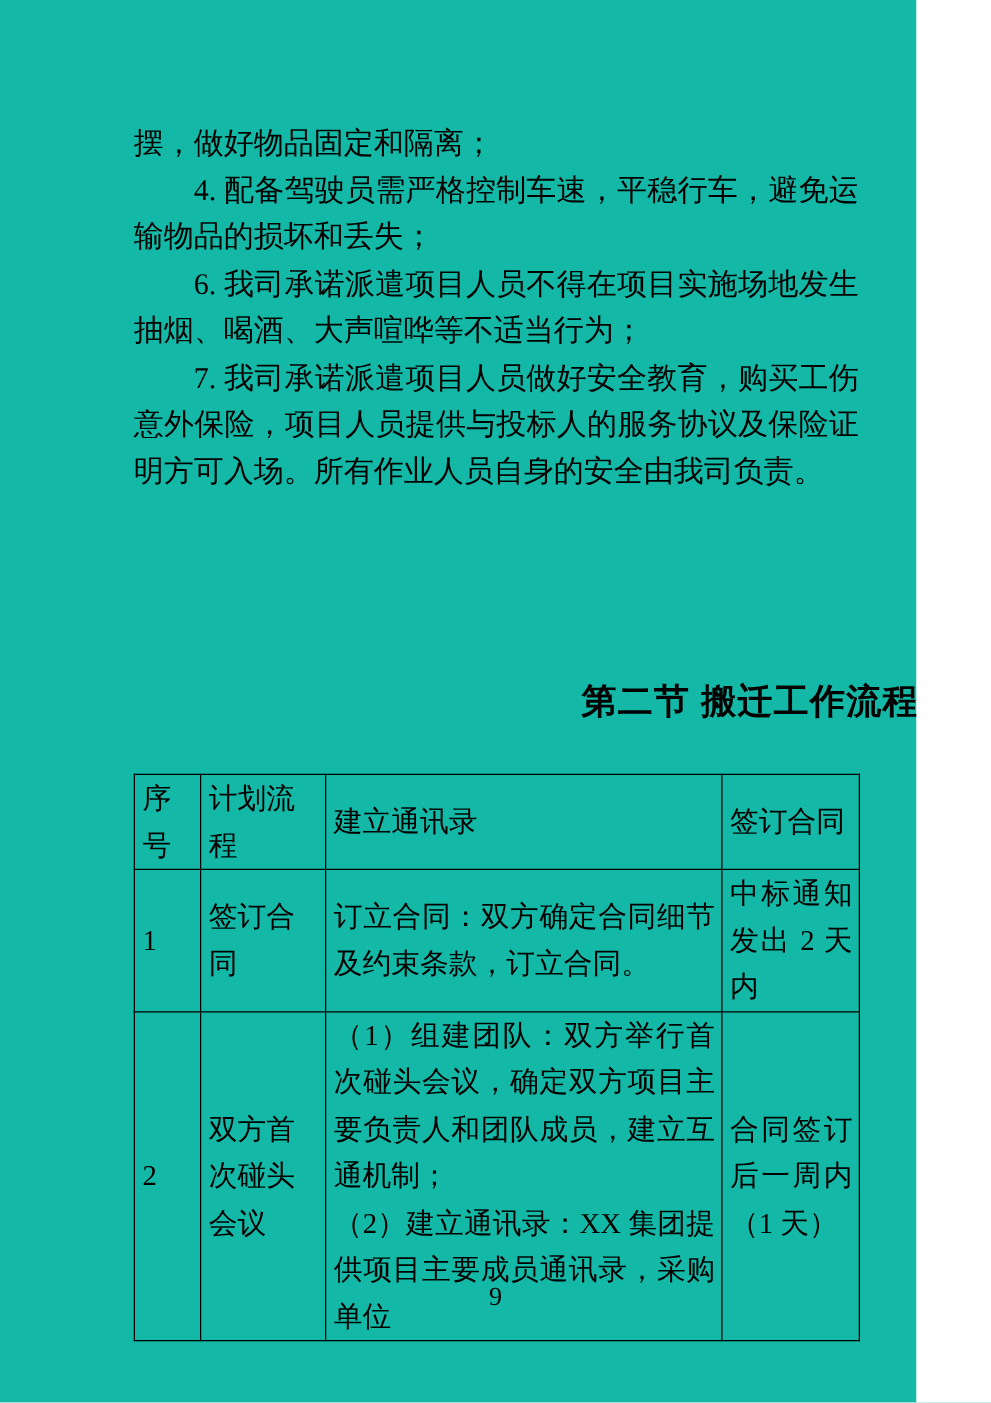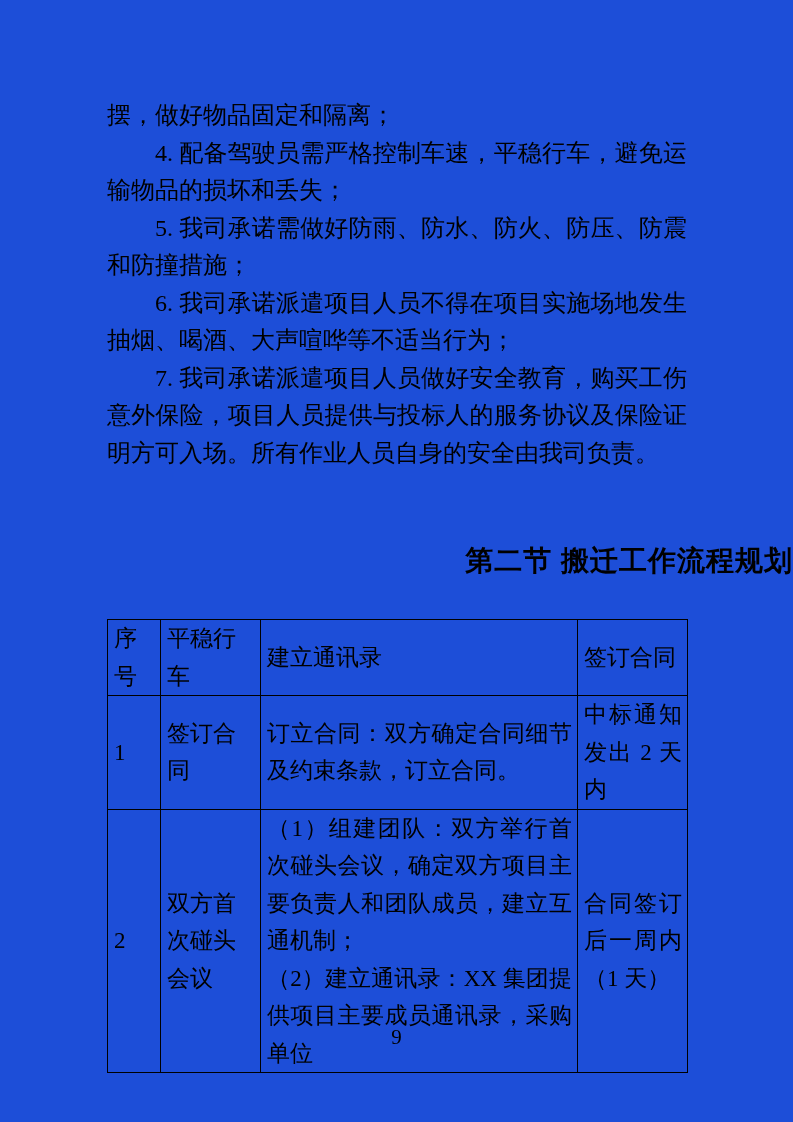--- a/index.html
+++ b/index.html
@@ -1,21 +1,21 @@
 <!DOCTYPE html>
 <html><head>
 <meta charset="utf-8">
 <style>
   * { margin: 0; padding: 0; box-sizing: border-box; }
   html, body { background: #ffffff; }
   .page {
     position: relative;
-    width: 793px;
+    width: 733px;
     height: 1122px;
-    background: #1d4ed8;
+    background: #14b8a6;
     overflow: hidden;
     font-family: "Liberation Serif", "DejaVu Serif", serif;
     color: #000000;
   }
   .body-text {
     position: absolute;
     left: 107px;
     top: 97px;
     width: 580px;
     font-size: 24px;
@@ -80,38 +80,37 @@
   }
 </style>
 </head>
 <body>
 
 <div class="page">
 
   <div class="body-text">
     <p>摆，做好物品固定和隔离；</p>
     <p class="indent">4. 配备驾驶员需严格控制车速，平稳行车，避免运输物品的损坏和丢失；</p>
-    <p class="indent">5. 我司承诺需做好防雨、防水、防火、防压、防震和防撞措施；</p>
     <p class="indent">6. 我司承诺派遣项目人员不得在项目实施场地发生抽烟、喝酒、大声喧哗等不适当行为；</p>
     <p class="indent">7. 我司承诺派遣项目人员做好安全教育，购买工伤意外保险，项目人员提供与投标人的服务协议及保险证明方可入场。所有作业人员自身的安全由我司负责。</p>
   </div>
 
   <div class="section-heading">第二节 搬迁工作流程规划</div>
 
   <table class="schedule">
     <colgroup>
       <col style="width:53px">
       <col style="width:100px">
       <col style="width:317px">
       <col style="width:110px">
     </colgroup>
     <tbody>
       <tr class="hdr">
         <td class="cell-seq">序号</td>
-        <td class="cell-flow">平稳行车</td>
+        <td class="cell-flow">计划流程</td>
         <td class="cell-content" style="font-size:23px; white-space:normal; text-align:left;">建立通讯录</td>
         <td class="cell-time" style="text-align:left;">签订合同</td>
       </tr>
       <tr class="row-1">
         <td class="cell-seq">1</td>
         <td class="cell-flow">签订合同</td>
         <td class="cell-content">订立合同：双方确定合同细节及约束条款，订立合同。</td>
         <td class="cell-time">中标通知发出 2 天内</td>
       </tr>
       <tr class="row-2">

